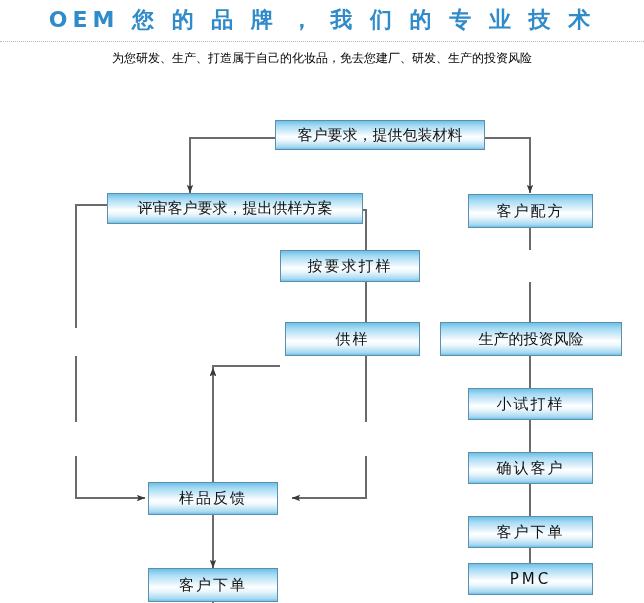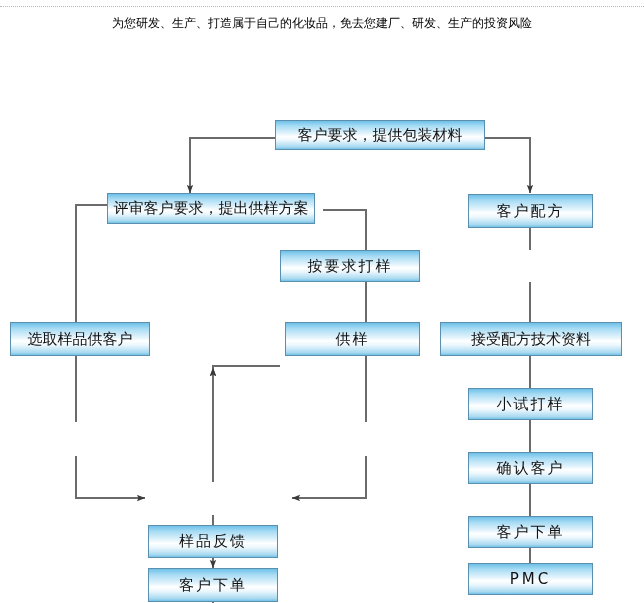--- a/index.html
+++ b/index.html
@@ -62,20 +62,21 @@
   }
   .node.mono{letter-spacing:3px;font-size:15px;}
   .node.sp1{letter-spacing:2px;}
 </style>
 </head>
 <body>
 
 <div id="page">
 
   <div class="header">
+    <div class="title">OEM 您 的 品 牌 ， 我 们 的 专 业 技 术</div>
     <div class="divider"></div>
     <div class="subtitle">为您研发、生产、打造属于自己的化妆品，免去您建厂、研发、生产的投资风险</div>
   </div>
 
   <div class="chart">
 
     <svg class="wires" viewBox="0 0 644 503">
       <defs>
         <marker id="ah" markerWidth="9" markerHeight="9" refX="7.4" refY="3.1" orient="auto" markerUnits="strokeWidth">
           <path d="M0,0.2 L7.6,3.1 L0,6 L1.5,3.1 z" fill="#3a3a3a"></path>
@@ -111,35 +112,34 @@
         <path d="M530,182 L530,222"></path>
         <path d="M530,254 L530,288"></path>
         <path d="M530,320 L530,352"></path>
         <path d="M530,384 L530,416"></path>
         <path d="M530,448 L530,463"></path>
       </g>
     </svg>
 
     <div class="node" style="left:275px;top:20px;width:210px;height:30px;">客户要求，提供包装材料</div>
 
-    <div class="node" style="left:107px;top:93px;width:208px;height:31px;">评审客户要求，提出供样方案</div>
+    <div class="node" style="left:107px;top:93px;width:256px;height:31px;">评审客户要求，提出供样方案</div>
 
     <div class="node sp1" style="left:468px;top:94px;width:125px;height:34px;">客户配方</div>
 
 
     <div class="node sp1" style="left:280px;top:150px;width:140px;height:32px;">按要求打样</div>
 
 
-    <div class="node" style="left:10px;top:222px;width:140px;height:34px;">选取样品供客户</div>
 
     <div class="node sp1" style="left:285px;top:222px;width:135px;height:34px;">供样</div>
 
-    <div class="node" style="left:440px;top:222px;width:182px;height:34px;">接受配方技术资料</div>
+    <div class="node" style="left:440px;top:222px;width:182px;height:34px;">生产的投资风险</div>
 
-    <div class="node sp1" style="left:148px;top:382px;width:130px;height:33px;margin-top:43px;">样品反馈</div>
+    <div class="node sp1" style="left:148px;top:382px;width:130px;height:33px;">样品反馈</div>
 
     <div class="node sp1" style="left:468px;top:288px;width:125px;height:32px;">小试打样</div>
 
     <div class="node sp1" style="left:468px;top:352px;width:125px;height:32px;">确认客户</div>
 
     <div class="node sp1" style="left:148px;top:468px;width:130px;height:34px;">客户下单</div>
 
     <div class="node sp1" style="left:468px;top:416px;width:125px;height:32px;">客户下单</div>
 
     <div class="node mono" style="left:468px;top:463px;width:125px;height:32px;">PMC</div>

